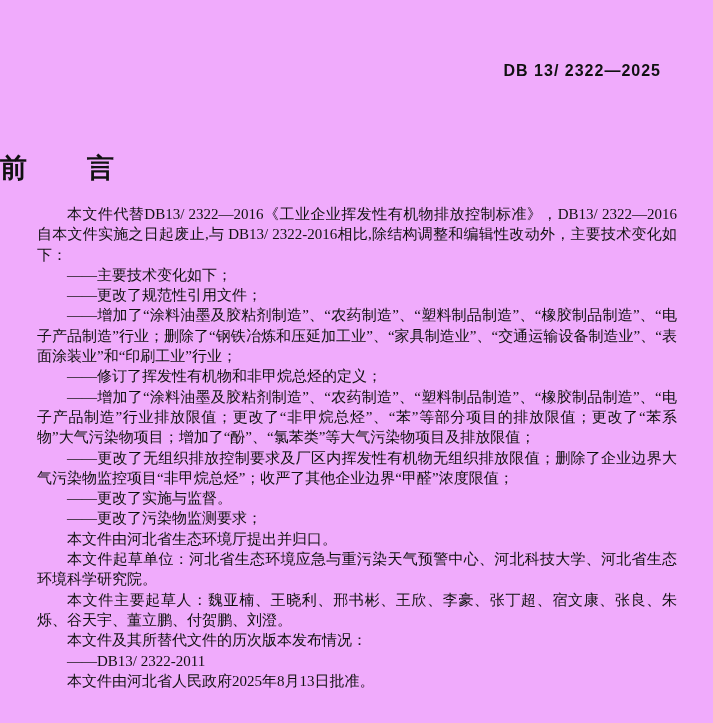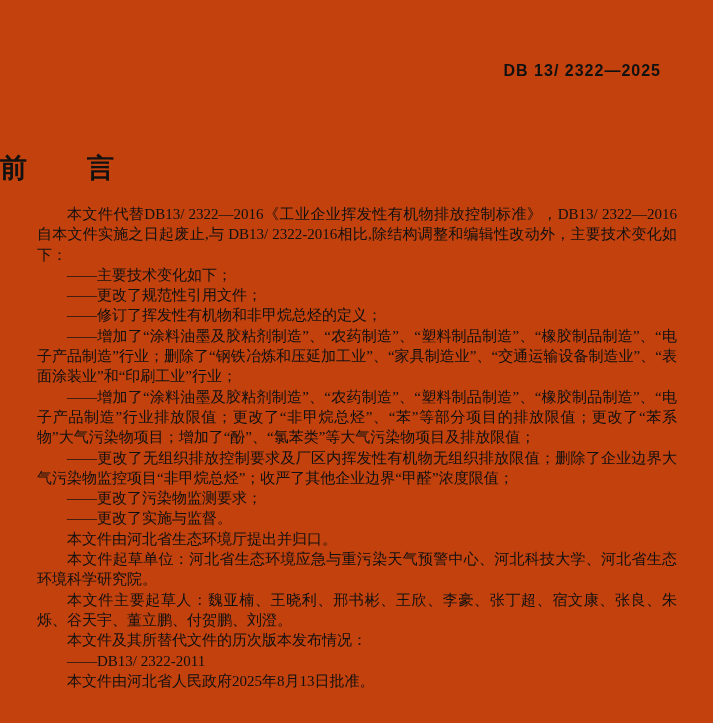--- a/index.html
+++ b/index.html
@@ -4,21 +4,21 @@
 <style>
   html, body {
     margin: 0;
     padding: 0;
     background: #ffffff;
   }
   .page {
     position: relative;
     width: 713px;
     height: 723px;
-    background: #c2410c;
+    background: #f0abfc;
     overflow: hidden;
     font-family: "Liberation Serif", "DejaVu Serif", serif;
     color: #111111;
   }
   .doc-number {
     position: absolute;
     top: 62px;
     right: 52px;
     font-family: "Liberation Sans", "DejaVu Sans", sans-serif;
     font-weight: bold;
@@ -59,26 +59,26 @@
 <div class="page">
 
   <div class="doc-number">DB 13/ 2322—2025</div>
 
   <h1 class="doc-title">前　　言</h1>
 
   <div class="doc-body">
     <p>本文件代替DB13/ 2322—2016《工业企业挥发性有机物排放控制标准》，DB13/ 2322—2016自本文件实施之日起废止,与 DB13/ 2322-2016相比,除结构调整和编辑性改动外，主要技术变化如下：</p>
     <p>——主要技术变化如下；</p>
     <p>——更改了规范性引用文件；</p>
+    <p>——增加了“涂料油墨及胶粘剂制造”、“农药制造”、“塑料制品制造”、“橡胶制品制造”、“电子产品制造”行业；删除了“钢铁冶炼和压延加工业”、“家具制造业”、“交通运输设备制造业”、“表面涂装业”和“印刷工业”行业；</p>
     <p>——修订了挥发性有机物和非甲烷总烃的定义；</p>
-    <p>——增加了“涂料油墨及胶粘剂制造”、“农药制造”、“塑料制品制造”、“橡胶制品制造”、“电子产品制造”行业；删除了“钢铁冶炼和压延加工业”、“家具制造业”、“交通运输设备制造业”、“表面涂装业”和“印刷工业”行业；</p>
     <p>——增加了“涂料油墨及胶粘剂制造”、“农药制造”、“塑料制品制造”、“橡胶制品制造”、“电子产品制造”行业排放限值；更改了“非甲烷总烃”、“苯”等部分项目的排放限值；更改了“苯系物”大气污染物项目；增加了“酚”、“氯苯类”等大气污染物项目及排放限值；</p>
     <p>——更改了无组织排放控制要求及厂区内挥发性有机物无组织排放限值；删除了企业边界大气污染物监控项目“非甲烷总烃”；收严了其他企业边界“甲醛”浓度限值；</p>
+    <p>——更改了实施与监督。</p>
     <p>——更改了污染物监测要求；</p>
-    <p>——更改了实施与监督。</p>
     <p>本文件由河北省生态环境厅提出并归口。</p>
     <p>本文件起草单位：河北省生态环境应急与重污染天气预警中心、河北科技大学、河北省生态环境科学研究院。</p>
     <p>本文件主要起草人：魏亚楠、王晓利、邢书彬、王欣、李豪、张丁超、宿文康、张良、朱烁、谷天宇、董立鹏、付贺鹏、刘澄。</p>
     <p>本文件及其所替代文件的历次版本发布情况：</p>
     <p>——DB13/ 2322-2011</p>
     <p>本文件由河北省人民政府2025年8月13日批准。</p>
 
   </div>
 
 </div>

